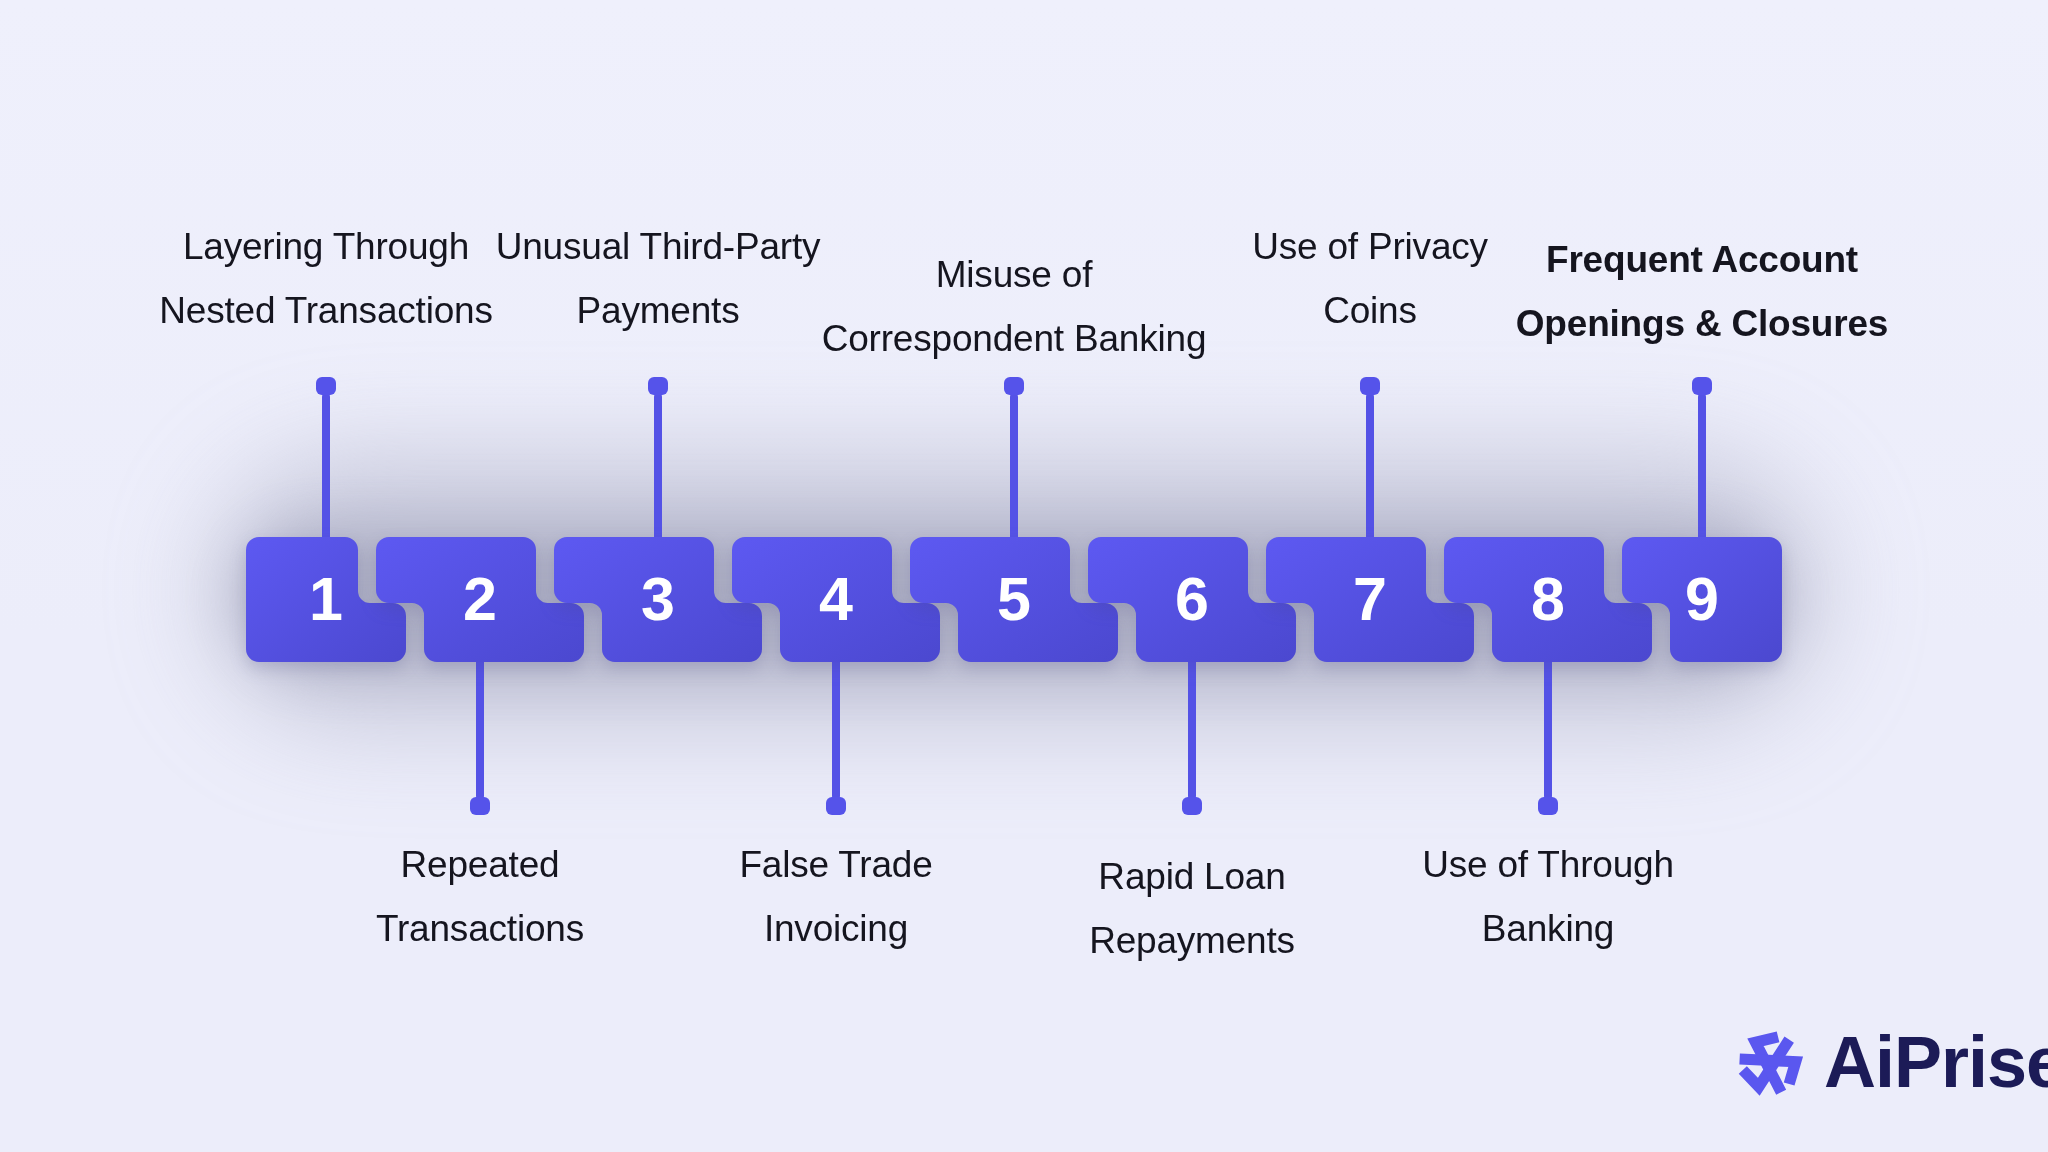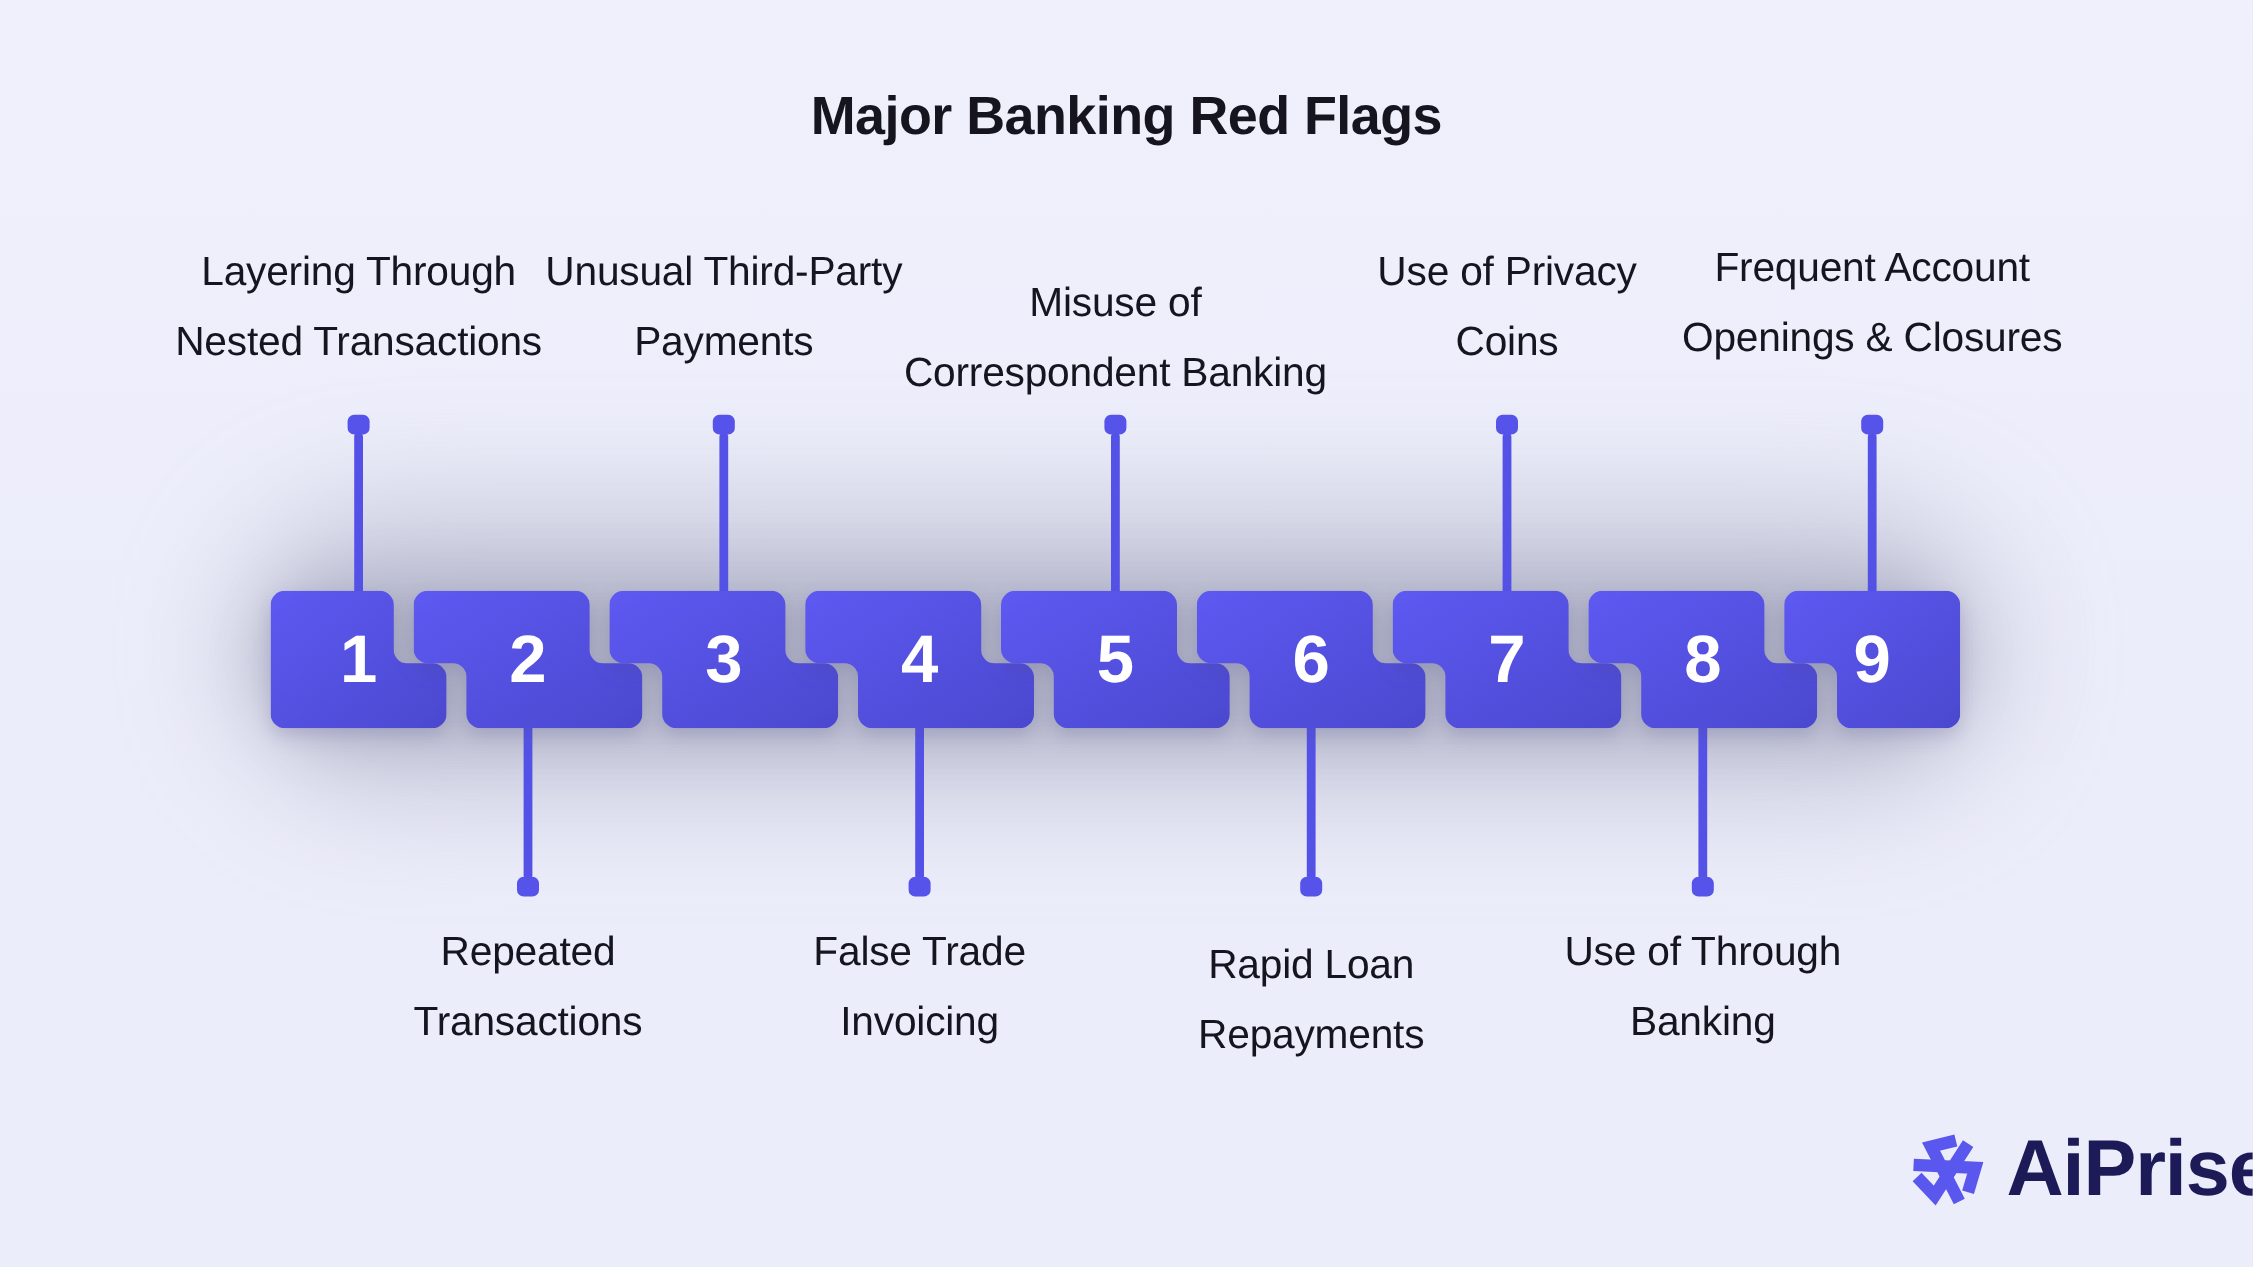--- a/index.html
+++ b/index.html
@@ -45,21 +45,20 @@
   }
   .logo-text{
     font-size:72px;font-weight:700;letter-spacing:-1px;
     color:#1c1b57;
   }
 </style>
 </head>
 <body>
 
 <div class="canvas" style="background: linear-gradient(rgb(239, 240, 252) 0%, rgb(236, 237, 250) 55%, rgb(236, 237, 250) 100%);">
-  <div class="title">Major Banking Red Flags</div>
 
   <div class="shadow-band"></div>
   <div class="shadow-band2"></div>
 
   <div id="diagram">
       <svg class="tile" width="160" height="125" viewBox="0 0 160 125" style="left: 246px; top: 537px;">
         <defs>
           <linearGradient id="tg1" x1="0" y1="0" x2="1" y2="1">
             <stop offset="0%" stop-color="#5d59f2"></stop>
             <stop offset="100%" stop-color="#4b48cf"></stop>
@@ -175,21 +174,21 @@
           <linearGradient id="tg9" x1="0" y1="0" x2="1" y2="1">
             <stop offset="0%" stop-color="#5d59f2"></stop>
             <stop offset="100%" stop-color="#4b48cf"></stop>
           </linearGradient>
         </defs>
         <path d="M 13 0 H 147 A 13 13 0 0 1 160 13 V 112 A 13 13 0 0 1 147 125 H 61 A 13 13 0 0 1 48 112 V 78 A 12 12 0 0 0 36 66 H 13 A 13 13 0 0 1 0 53 V 13 A 13 13 0 0 1 13 0 Z" fill="url(#tg9)"></path>
       </svg>
       <div class="tile-number" style="left: 1662px; top: 569px;">9</div>
       <div class="connector-line" style="left: 1698px; background: rgb(84, 82, 230); top: 393px; height: 150px;"></div>
       <div class="connector-cap" style="left: 1692px; background: rgb(85, 83, 234); top: 377px;"></div>
-      <div class="step-label" style="left: 1492px; color: rgb(21, 21, 31); top: 211px;">Frequent Account
+      <div class="step-label" style="left: 1492px; color: rgb(21, 21, 31); top: 228px; font-weight: bold;">Frequent Account
 Openings &amp; Closures</div>
     </div>
 
   <div class="logo">
     <svg width="80" height="84" viewBox="0 0 100 104">
       <g id="logo-mark-group" transform="translate(50,54)" fill="none" stroke-linecap="butt" stroke-linejoin="miter">
         <path d="M -34 8 L -14 29 L 24 -30" stroke-width="14" stroke="#5a57ef"></path>
         <path d="M -34 8 L -14 29 L 24 -30" stroke-width="14" transform="rotate(120)" stroke="#5a57ef"></path>
         <path d="M -34 8 L -14 29 L 24 -30" stroke-width="14" transform="rotate(240)" stroke="#5a57ef"></path>
       </g>

